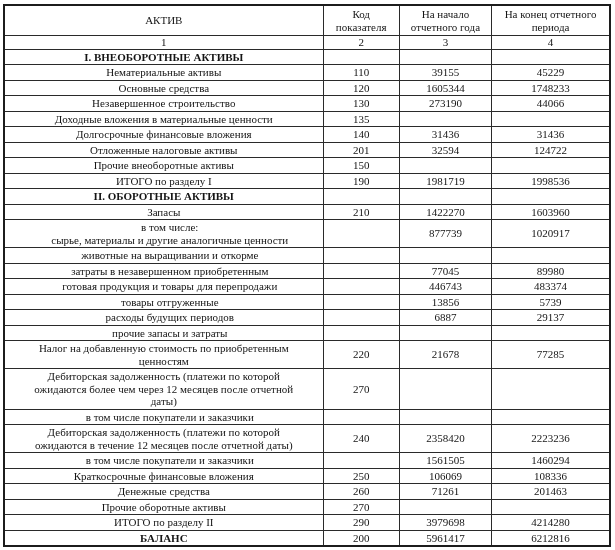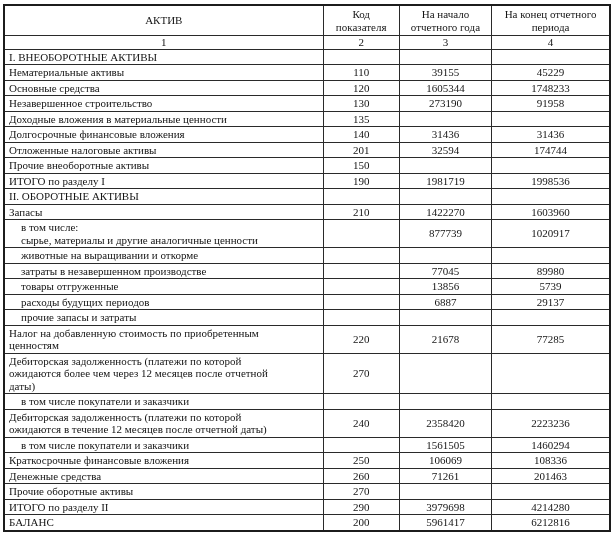--- a/index.html
+++ b/index.html
@@ -34,28 +34,28 @@
   }
   thead th {
     text-align: center;
     padding: 2px 3px;
   }
   .colnum {
     text-align: center;
     padding: 0 3px;
   }
   td.label-cell {
-    text-align: left;
+    text-align: center;
   }
   td.num {
     text-align: center;
   }
   td.section, td.balance {
-    font-weight: normal;
-    text-align: left;
+    font-weight: bold;
+    text-align: center;
   }
   td.sub {
     padding-left: 16px;
   }
   col.c-label { width: 318px; }
   col.c-code  { width: 76px;  }
   col.c-begin { width: 92px;  }
   col.c-end   { width: 118px; }
 </style>
 </head>
@@ -107,21 +107,21 @@
           <td class="num">120</td>
           <td class="num">1605344</td>
           <td class="num">1748233</td>
         </tr>
         <tr>
           <td class="label-cell">
             <div>Незавершенное строительство</div>
           </td>
           <td class="num">130</td>
           <td class="num">273190</td>
-          <td class="num">91958</td>
+          <td class="num">44066</td>
         </tr>
         <tr>
           <td class="label-cell">
             <div>Доходные вложения в материальные ценности</div>
           </td>
           <td class="num">135</td>
           <td class="num"></td>
           <td class="num"></td>
         </tr>
         <tr>
@@ -131,21 +131,21 @@
           <td class="num">140</td>
           <td class="num">31436</td>
           <td class="num">31436</td>
         </tr>
         <tr>
           <td class="label-cell">
             <div>Отложенные налоговые активы</div>
           </td>
           <td class="num">201</td>
           <td class="num">32594</td>
-          <td class="num">174744</td>
+          <td class="num">124722</td>
         </tr>
         <tr>
           <td class="label-cell">
             <div>Прочие внеоборотные активы</div>
           </td>
           <td class="num">150</td>
           <td class="num"></td>
           <td class="num"></td>
         </tr>
         <tr>
@@ -184,25 +184,33 @@
         <tr>
           <td class="label-cell sub">
             <div>животные на выращивании и откорме</div>
           </td>
           <td class="num"></td>
           <td class="num"></td>
           <td class="num"></td>
         </tr>
         <tr>
           <td class="label-cell sub">
-            <div>затраты в незавершенном производстве</div>
+            <div>затраты в незавершенном приобретенным</div>
           </td>
           <td class="num"></td>
           <td class="num">77045</td>
           <td class="num">89980</td>
+        </tr>
+        <tr>
+          <td class="label-cell sub">
+            <div>готовая продукция и товары для перепродажи</div>
+          </td>
+          <td class="num"></td>
+          <td class="num">446743</td>
+          <td class="num">483374</td>
         </tr>
         <tr>
           <td class="label-cell sub">
             <div>товары отгруженные</div>
           </td>
           <td class="num"></td>
           <td class="num">13856</td>
           <td class="num">5739</td>
         </tr>
         <tr>

